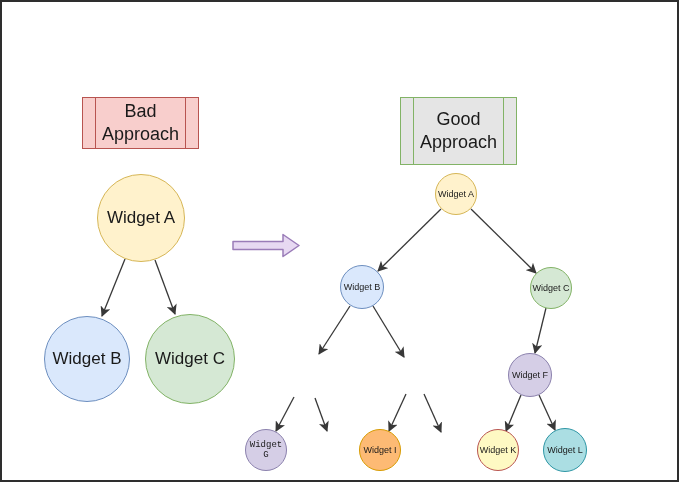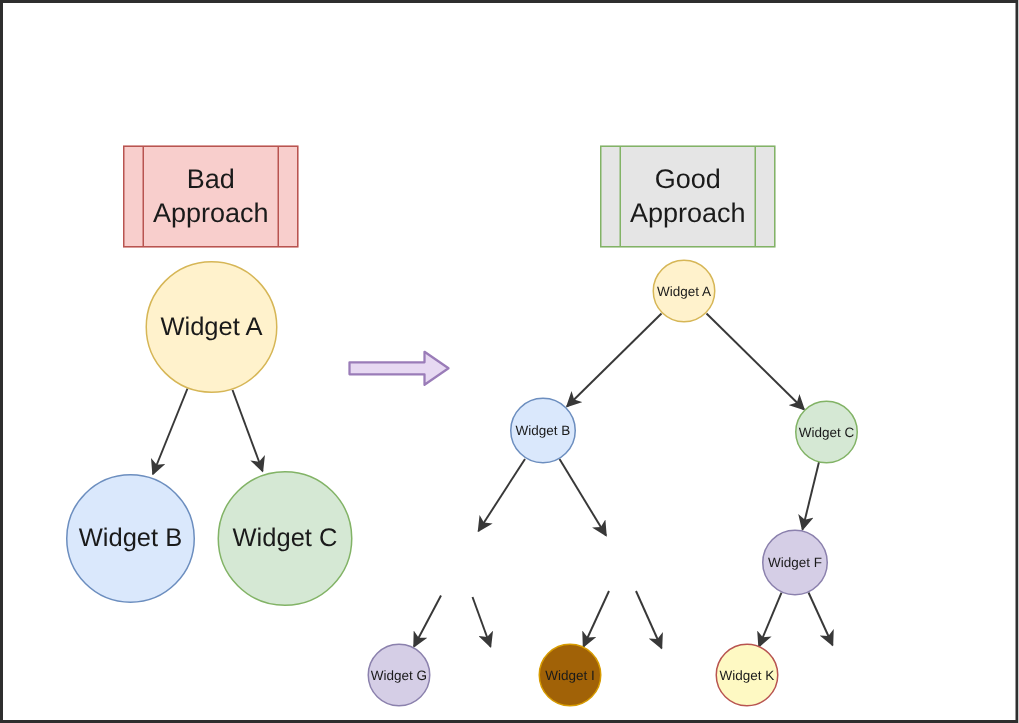--- a/index.html
+++ b/index.html
@@ -57,21 +57,21 @@
     display: flex;
     align-items: center;
     justify-content: center;
     text-align: center;
     color: #1a1a1a;
   }
   .node-lg { font-size: 17px; }
   .node-sm { font-size: 9px; }
 
   
-  .hbox-bad   { left: 80px;  top: 95px; width: 117px; height: 68px; }
+  .hbox-bad   { left: 80px;  top: 95px; width: 117px; height: 52px; }
   .hbox-good  { left: 398px; top: 95px; width: 117px; height: 68px; }
 
   .n-bad-a { left: 95px;  top: 172px; width: 88px; height: 88px; }
   .n-bad-b { left: 42px;  top: 314px; width: 86px; height: 86px; }
   .n-bad-c { left: 143px; top: 312px; width: 90px; height: 90px; }
 
   .n-good-a { left: 433px; top: 171px; width: 42px; height: 42px; }
   .n-good-b { left: 338px; top: 263px; width: 44px; height: 44px; }
   .n-good-c { left: 528px; top: 265px; width: 42px; height: 42px; }
   .n-good-d { left: 279px; top: 348px; width: 50px; height: 50px; }
@@ -136,23 +136,26 @@
   </div>
   <div class="node node-sm n-good-b" style="background-color: rgb(218, 232, 252); border-color: rgb(108, 142, 191); color: rgb(26, 26, 26);">
     <span>Widget B</span>
   </div>
   <div class="node node-sm n-good-c" style="background-color: rgb(213, 232, 212); border-color: rgb(130, 179, 102); color: rgb(26, 26, 26);">
     <span>Widget C</span>
   </div>
   <div class="node node-sm n-good-f" style="background-color: rgb(213, 206, 230); border-color: rgb(139, 129, 173); color: rgb(26, 26, 26);">
     <span>Widget F</span>
   </div>
-  <div class="node node-sm n-good-g" style="background-color: rgb(213, 206, 230); border-color: rgb(139, 129, 173); color: rgb(26, 26, 26);">
+  <div class="node node-sm n-good-g" style="background-color: rgb(213, 206, 230); border-color: rgb(139, 129, 173); color: rgb(26, 26, 26); font-family: Liberation Mono, monospace;">
     <span>Widget G</span>
   </div>
-  <div class="node node-sm n-good-i" style="background-color: #a16207; border-color: rgb(215, 155, 0); color: rgb(26, 26, 26);">
+  <div class="node node-sm n-good-i" style="background-color: #fdba74; border-color: rgb(215, 155, 0); color: rgb(26, 26, 26);">
     <span>Widget I</span>
   </div>
   <div class="node node-sm n-good-k" style="background-color: #fef9c3; border-color: rgb(184, 84, 80); color: rgb(26, 26, 26); justify-content: center;">
     <span>Widget K</span>
   </div>
+  <div class="node node-sm n-good-l" style="background-color: rgb(171, 222, 227); border-color: rgb(45, 150, 165); color: rgb(26, 26, 26);">
+    <span>Widget L</span>
+  </div>
 
 </div>
 
 </body></html>

